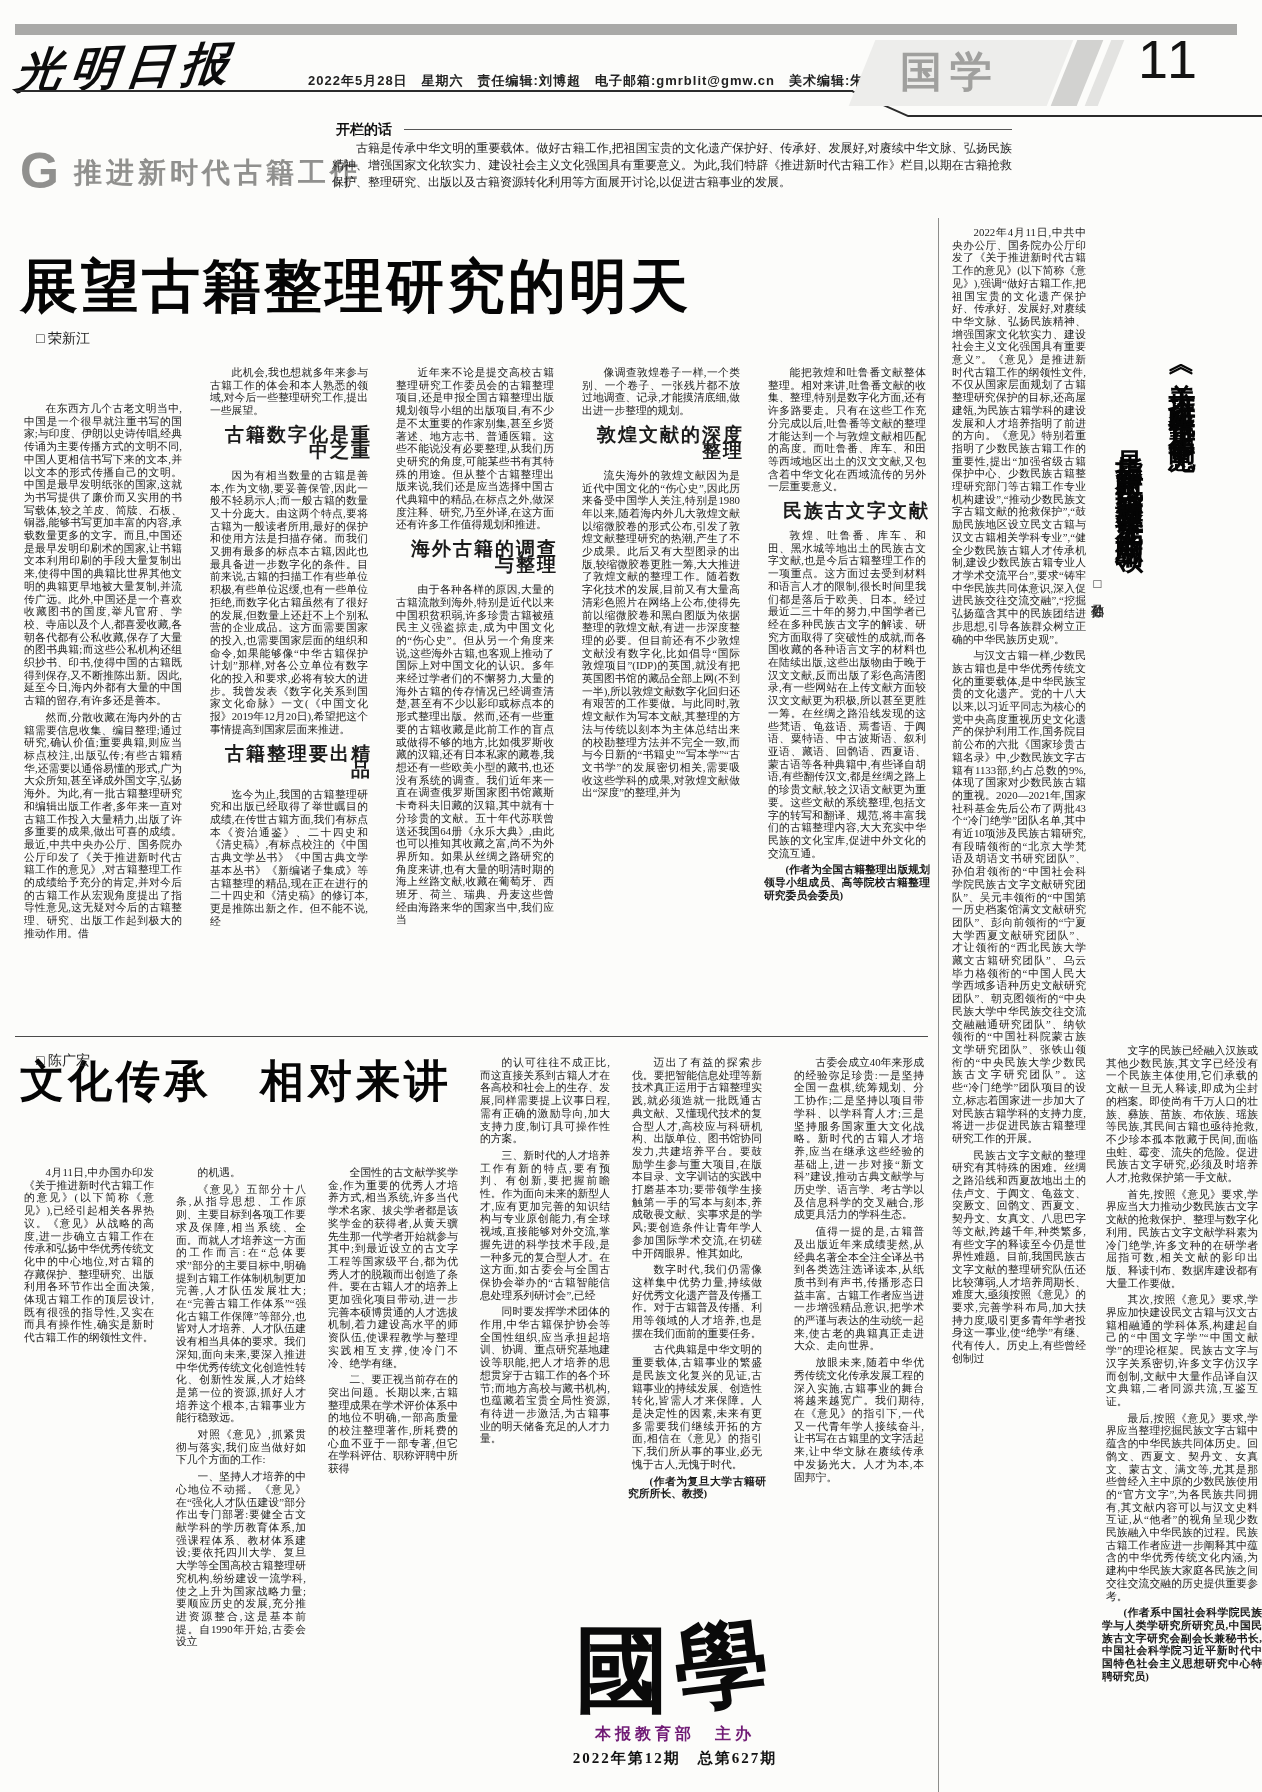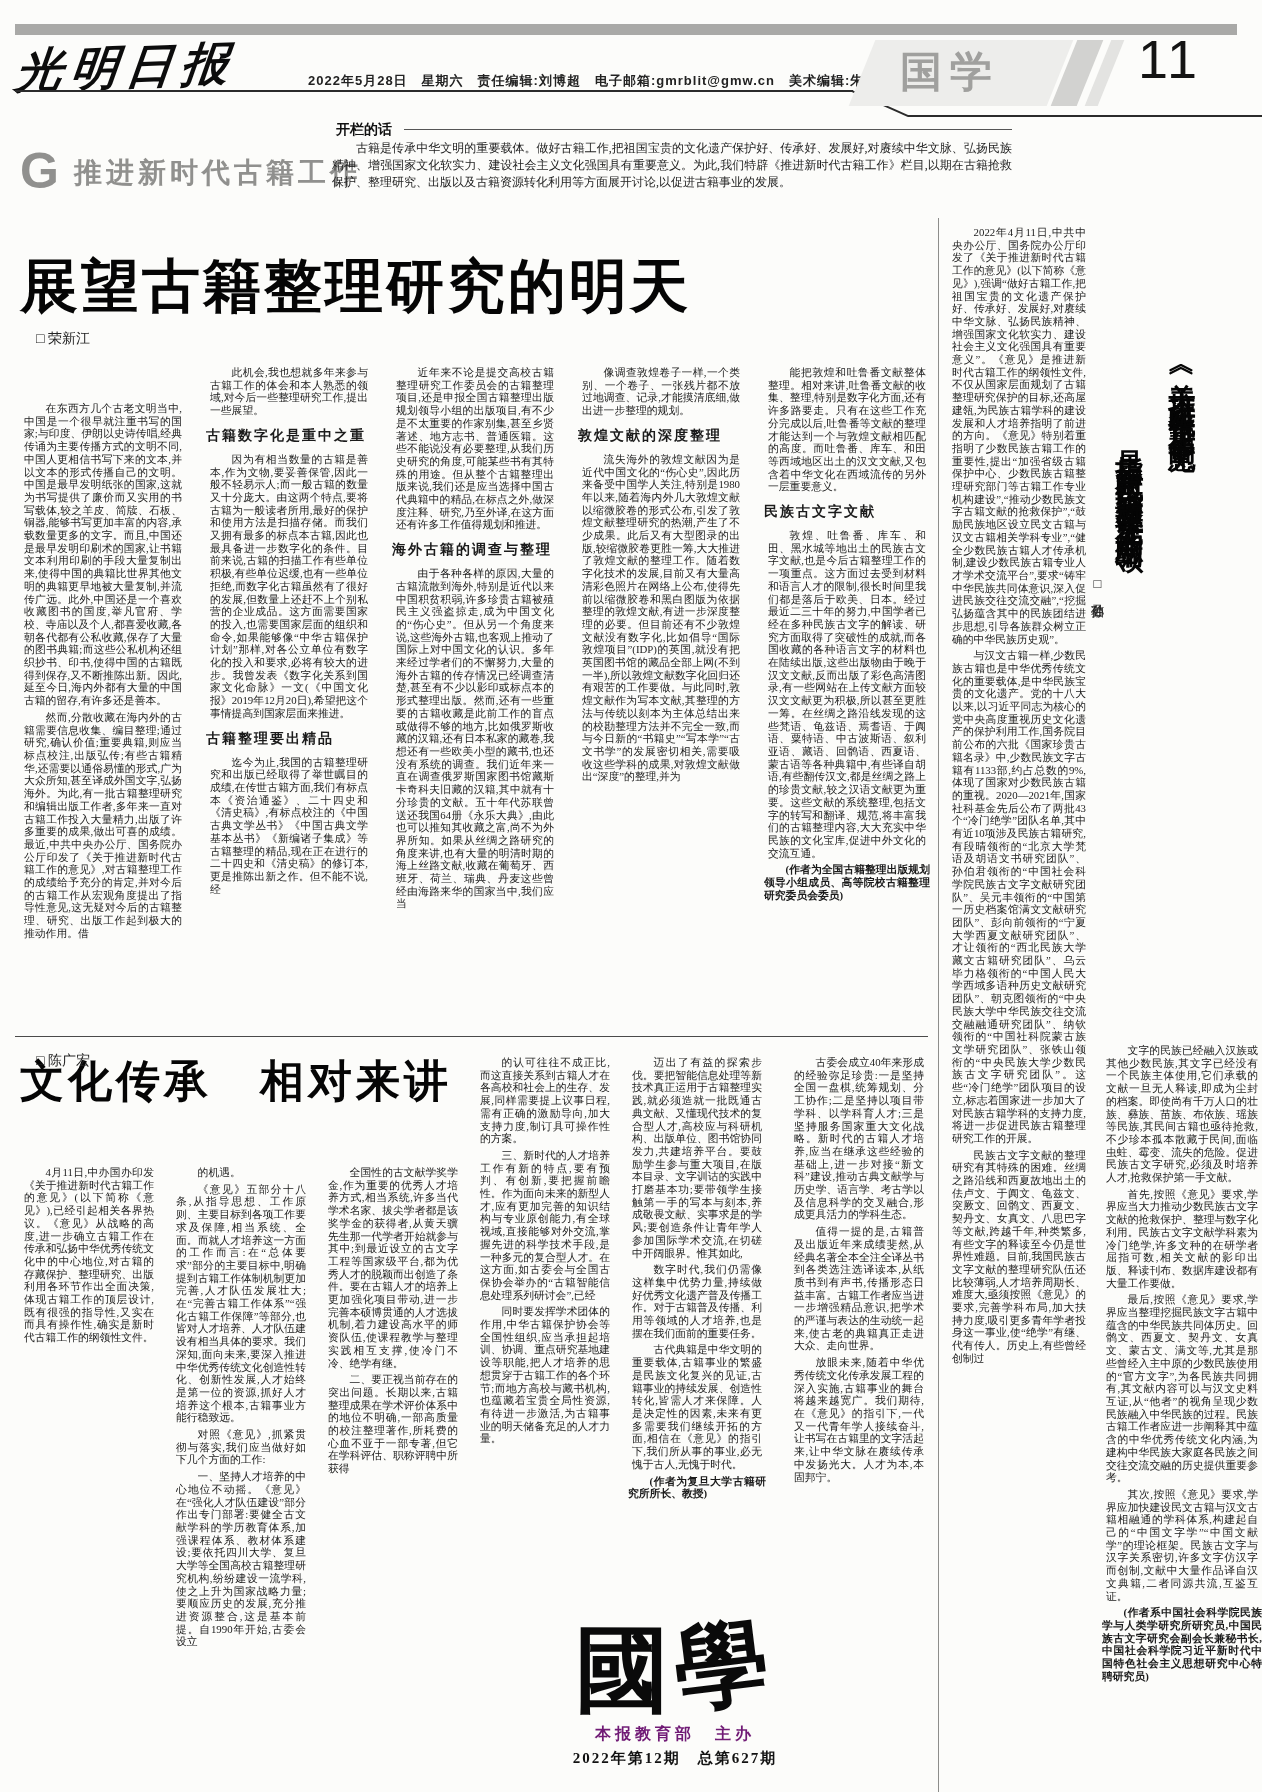--- a/index.html
+++ b/index.html
@@ -41,22 +41,22 @@
 
   
   .main-headline{left:20px;top:248px;font-size:58px;font-weight:900;letter-spacing:3px;color:#050505;}
   .byline{font-size:14px;color:#222;padding-left:12px;}
   .second-headline{left:20px;top:1052px;font-size:44px;font-weight:900;letter-spacing:4px;color:#050505;}
 
   
   .col{position:absolute;overflow:hidden;font-size:10.8px;line-height:12.7px;
        text-align:justify;color:#1b1b1b;}
   .col p.para{margin:4px;text-indent:2em;}
-  .col h3.subhead{font-family:"Liberation Sans",sans-serif;font-size:14px;line-height:16px;
-       text-align:left;font-weight:bold;margin:10px 0;letter-spacing:2px;text-indent:0;}
+  .col h3.subhead{font-family:"Liberation Sans",sans-serif;font-size:19px;line-height:16px;
+       text-align:right;font-weight:bold;margin:10px 0;letter-spacing:2px;text-indent:0;}
   .col p.credit{margin:0;text-indent:2em;font-weight:bold;}
 
   
   .vrule{left:938px;top:218px;width:1px;height:1574px;background:#8d8d8b;}
   .hrule{left:15px;top:1036px;width:913px;height:1px;background:#4a4a4a;}
 
   
   .v{writing-mode:vertical-rl;}
   .vh-quote{left:1164px;top:356px;height:534px;font-size:27px;font-weight:900;letter-spacing:5px;color:#050505;}
   .vh-main{left:1110px;top:428px;height:600px;font-size:28px;font-weight:900;letter-spacing:5px;color:#050505;}
@@ -169,18 +169,18 @@
       <p class="para">2022年4月11日,中共中央办公厅、国务院办公厅印发了《关于推进新时代古籍工作的意见》(以下简称《意见》),强调“做好古籍工作,把祖国宝贵的文化遗产保护好、传承好、发展好,对赓续中华文脉、弘扬民族精神、增强国家文化软实力、建设社会主义文化强国具有重要意义”。《意见》是推进新时代古籍工作的纲领性文件,不仅从国家层面规划了古籍整理研究保护的目标,还高屋建瓴,为民族古籍学科的建设发展和人才培养指明了前进的方向。《意见》特别着重指明了少数民族古籍工作的重要性,提出“加强省级古籍保护中心、少数民族古籍整理研究部门等古籍工作专业机构建设”,“推动少数民族文字古籍文献的抢救保护”,“鼓励民族地区设立民文古籍与汉文古籍相关学科专业”,“健全少数民族古籍人才传承机制,建设少数民族古籍专业人才学术交流平台”,要求“铸牢中华民族共同体意识,深入促进民族交往交流交融”,“挖掘弘扬蕴含其中的民族团结进步思想,引导各族群众树立正确的中华民族历史观”。</p>
       <p class="para">与汉文古籍一样,少数民族古籍也是中华优秀传统文化的重要载体,是中华民族宝贵的文化遗产。党的十八大以来,以习近平同志为核心的党中央高度重视历史文化遗产的保护利用工作,国务院目前公布的六批《国家珍贵古籍名录》中,少数民族文字古籍有1133部,约占总数的9%,体现了国家对少数民族古籍的重视。2020—2021年,国家社科基金先后公布了两批43个“冷门绝学”团队名单,其中有近10项涉及民族古籍研究,有段晴领衔的“北京大学梵语及胡语文书研究团队”、孙伯君领衔的“中国社会科学院民族古文字文献研究团队”、吴元丰领衔的“中国第一历史档案馆满文文献研究团队”、彭向前领衔的“宁夏大学西夏文献研究团队”、才让领衔的“西北民族大学藏文古籍研究团队”、乌云毕力格领衔的“中国人民大学西域多语种历史文献研究团队”、朝克图领衔的“中央民族大学中华民族交往交流交融融通研究团队”、纳钦领衔的“中国社科院蒙古族文学研究团队”、张铁山领衔的“中央民族大学少数民族古文字研究团队”。这些“冷门绝学”团队项目的设立,标志着国家进一步加大了对民族古籍学科的支持力度,将进一步促进民族古籍整理研究工作的开展。</p>
       <p class="para">民族古文字文献的整理研究有其特殊的困难。丝绸之路沿线和西夏故地出土的佉卢文、于阗文、龟兹文、突厥文、回鹘文、西夏文、契丹文、女真文、八思巴字等文献,跨越千年,种类繁多,有些文字的释读至今仍是世界性难题。目前,我国民族古文字文献的整理研究队伍还比较薄弱,人才培养周期长、难度大,亟须按照《意见》的要求,完善学科布局,加大扶持力度,吸引更多青年学者投身这一事业,使“绝学”有继、代有传人。历史上,有些曾经创制过</p>
     </div>
   <div class="abs v vh-quote">《关于推进新时代古籍工作的意见》</div>
   <div class="abs v vh-main">是指导新时代民族古籍整理研究工作的总纲领</div>
   <div class="abs v vh-byline">□ 孙伯君</div>
   <div class="col" style="left:1102px;top:1040px;width:160px;height:752px;">
       <p class="para">文字的民族已经融入汉族或其他少数民族,其文字已经没有一个民族主体使用,它们承载的文献一旦无人释读,即成为尘封的档案。即使尚有千万人口的壮族、彝族、苗族、布依族、瑶族等民族,其民间古籍也亟待抢救,不少珍本孤本散藏于民间,面临虫蛀、霉变、流失的危险。促进民族古文字研究,必须及时培养人才,抢救保护第一手文献。</p>
       <p class="para">首先,按照《意见》要求,学界应当大力推动少数民族古文字文献的抢救保护、整理与数字化利用。民族古文字文献学科素为冷门绝学,许多文种的在研学者屈指可数,相关文献的影印出版、释读刊布、数据库建设都有大量工作要做。</p>
+      <p class="para">其次,按照《意见》要求,学界应加快建设民文古籍与汉文古籍相融通的学科体系,构建起自己的“中国文字学”“中国文献学”的理论框架。民族古文字与汉字关系密切,许多文字仿汉字而创制,文献中大量作品译自汉文典籍,二者同源共流,互鉴互证。</p>
       <p class="para">最后,按照《意见》要求,学界应当整理挖掘民族文字古籍中蕴含的中华民族共同体历史。回鹘文、西夏文、契丹文、女真文、蒙古文、满文等,尤其是那些曾经入主中原的少数民族使用的“官方文字”,为各民族共同拥有,其文献内容可以与汉文史料互证,从“他者”的视角呈现少数民族融入中华民族的过程。民族古籍工作者应进一步阐释其中蕴含的中华优秀传统文化内涵,为建构中华民族大家庭各民族之间交往交流交融的历史提供重要参考。</p>
-      <p class="para">其次,按照《意见》要求,学界应加快建设民文古籍与汉文古籍相融通的学科体系,构建起自己的“中国文字学”“中国文献学”的理论框架。民族古文字与汉字关系密切,许多文字仿汉字而创制,文献中大量作品译自汉文典籍,二者同源共流,互鉴互证。</p>
       <p class="credit">(作者系中国社会科学院民族学与人类学研究所研究员,中国民族古文字研究会副会长兼秘书长,中国社会科学院习近平新时代中国特色社会主义思想研究中心特聘研究员)</p>
     </div>
 
 </div>
 
 </body></html>

